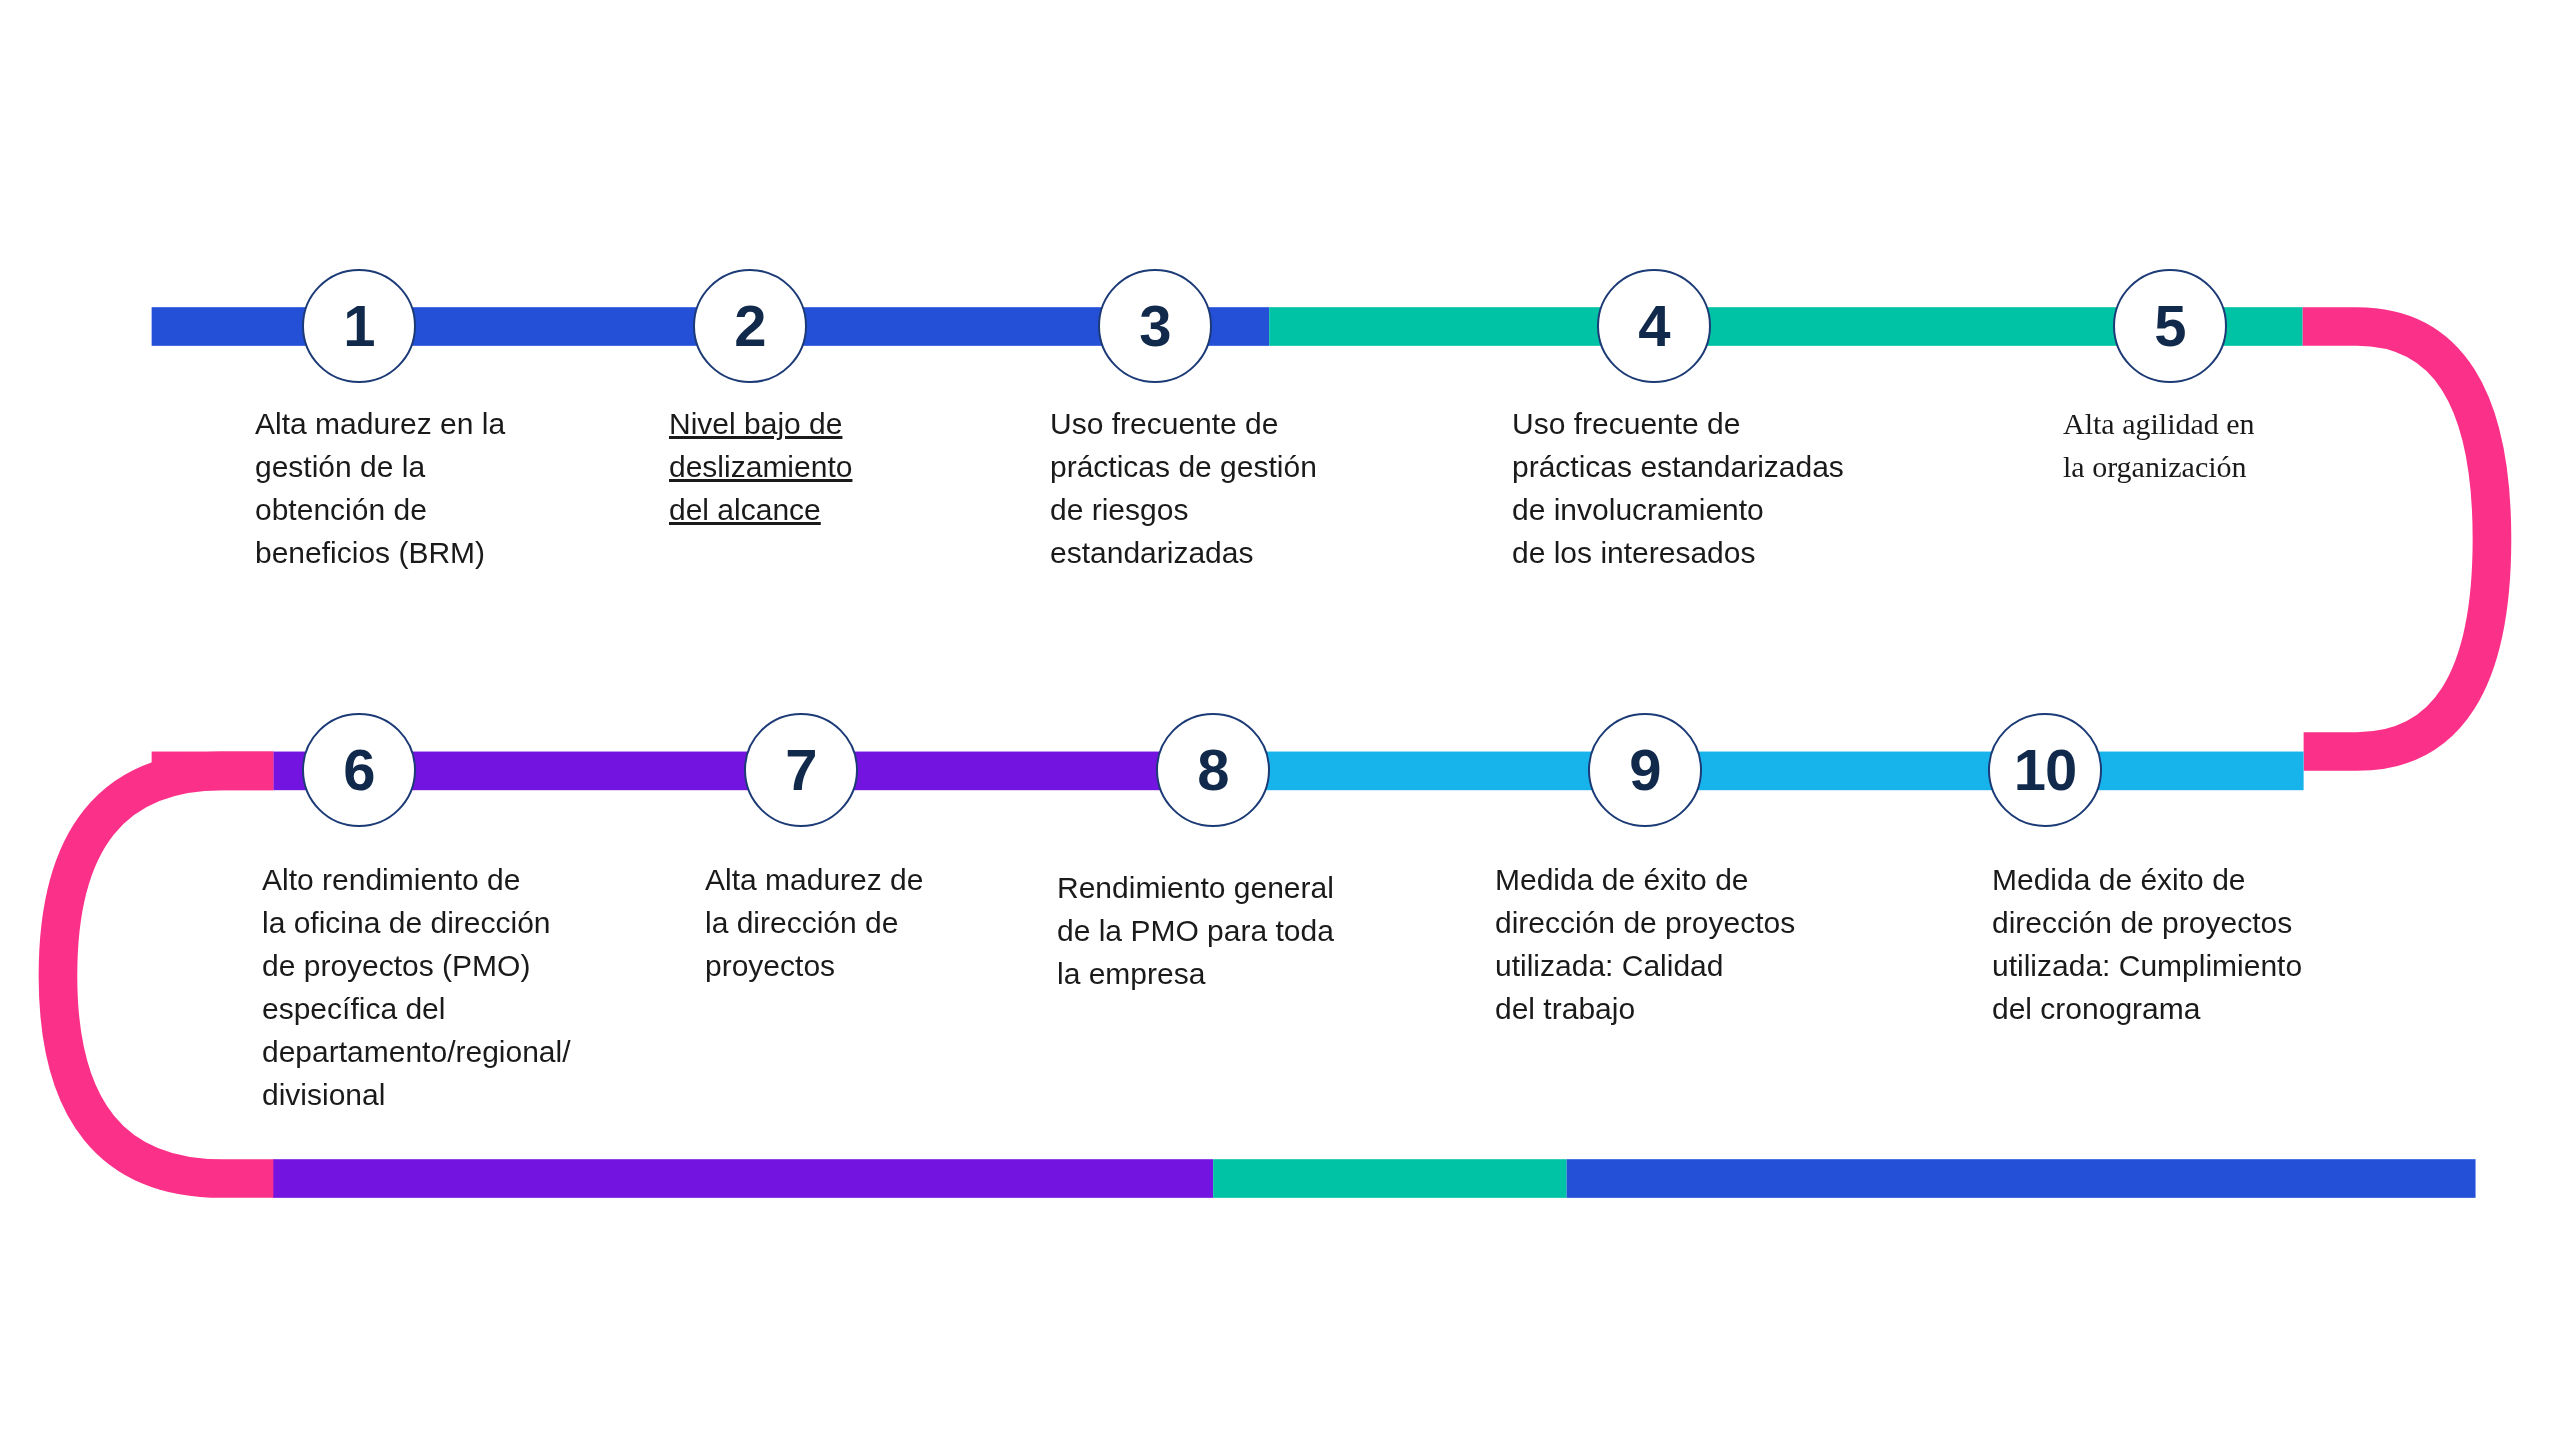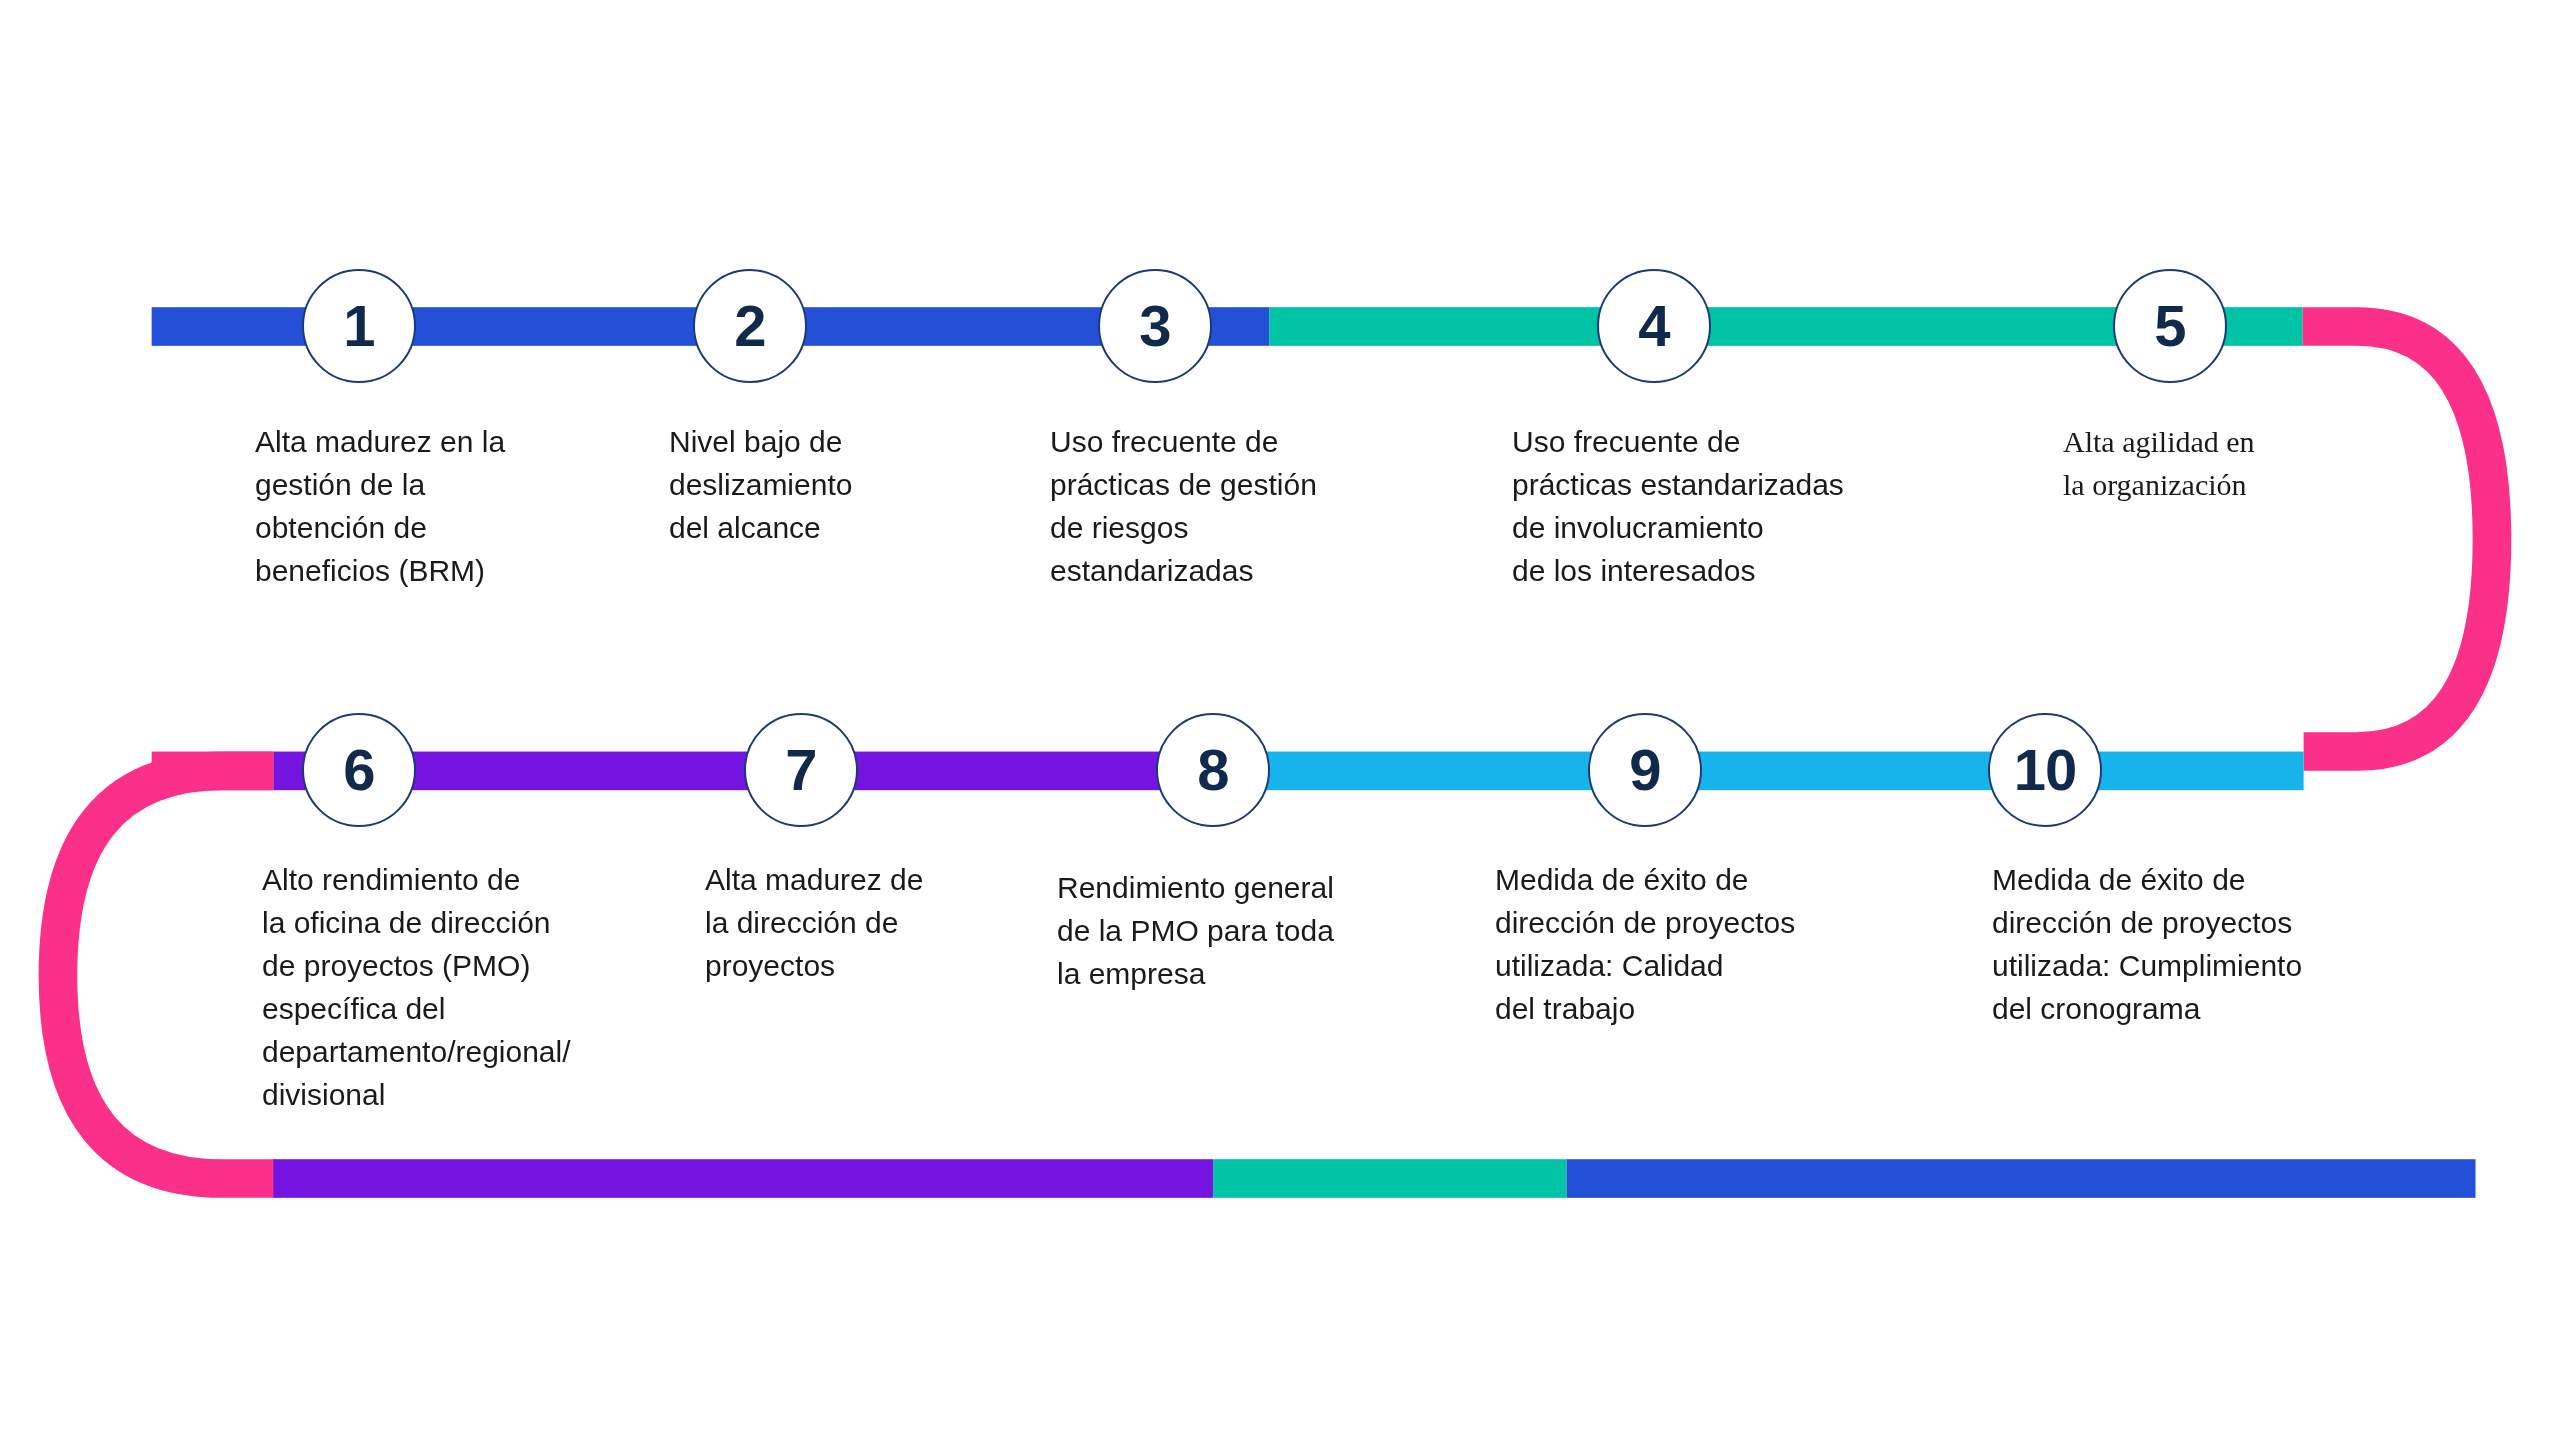--- a/index.html
+++ b/index.html
@@ -64,21 +64,21 @@
     font-family: "Liberation Sans", sans-serif;
     font-size: 30px;
     line-height: 43px;
     color: #1a1a1a;
     white-space: pre-line;
     z-index: 4;
   }
 
   .row1 .node { top: 269px; }
   .row2 .node { top: 713px; }
-  .row1 .caption { top: 420px; }
+  .row1 .caption { top: 402px; }
   .row2 .caption { top: 858px; }
 </style>
 </head>
 <body>
 
 <div id="stage">
 
   <svg id="track-svg" viewBox="0 0 2667 1500" preserveAspectRatio="none" aria-hidden="true">
 
     <rect x="157" y="318" width="1157" height="40" fill="#2450d8"></rect>
@@ -115,21 +115,21 @@
       <span class="node-num">1</span>
     </div>
     <div class="caption" style="left:255px; width:367px;">Alta madurez en la
 gestión de la
 obtención de
 beneficios (BRM)</div>
 
     <div class="node" style="left:693px;">
       <span class="node-num">2</span>
     </div>
-    <div class="caption" style="left:669px; width:319px;">Nivel bajo de
+    <div class="caption" style="left:669px; width:319px;text-decoration:underline;">Nivel bajo de
 deslizamiento
 del alcance</div>
 
     <div class="node" style="left:1098px;">
       <span class="node-num">3</span>
     </div>
     <div class="caption" style="left:1050px; width:386px;">Uso frecuente de
 prácticas de gestión
 de riesgos
 estandarizadas</div>

